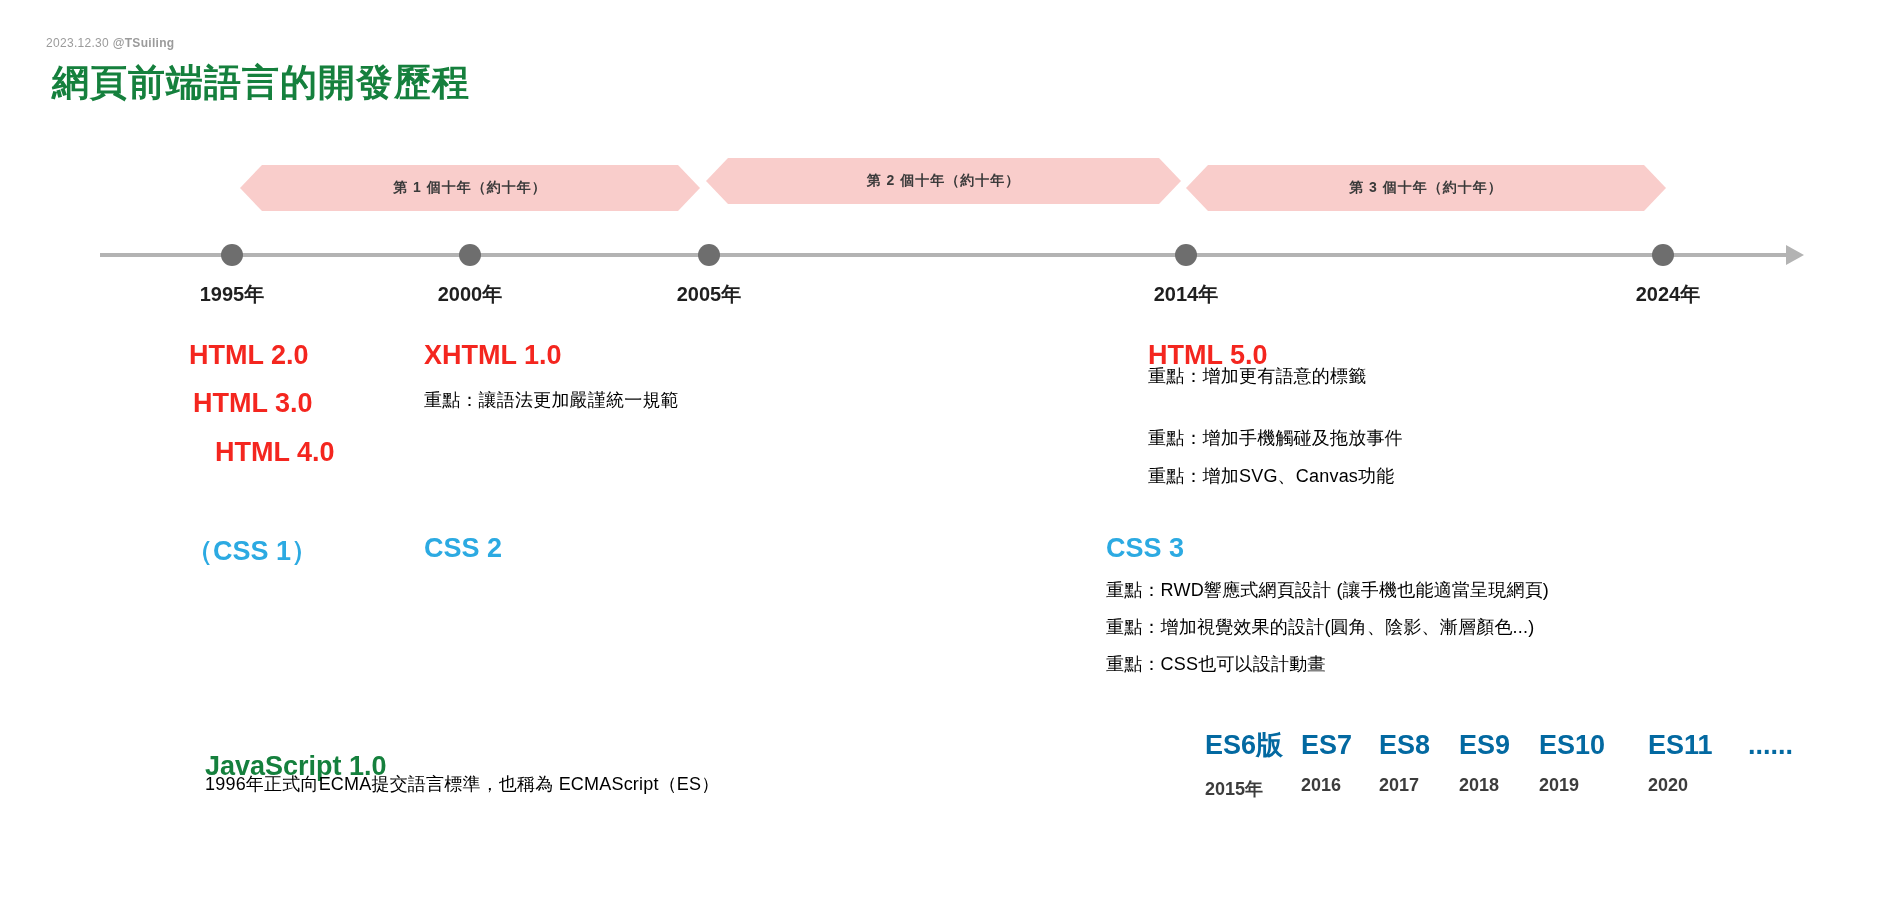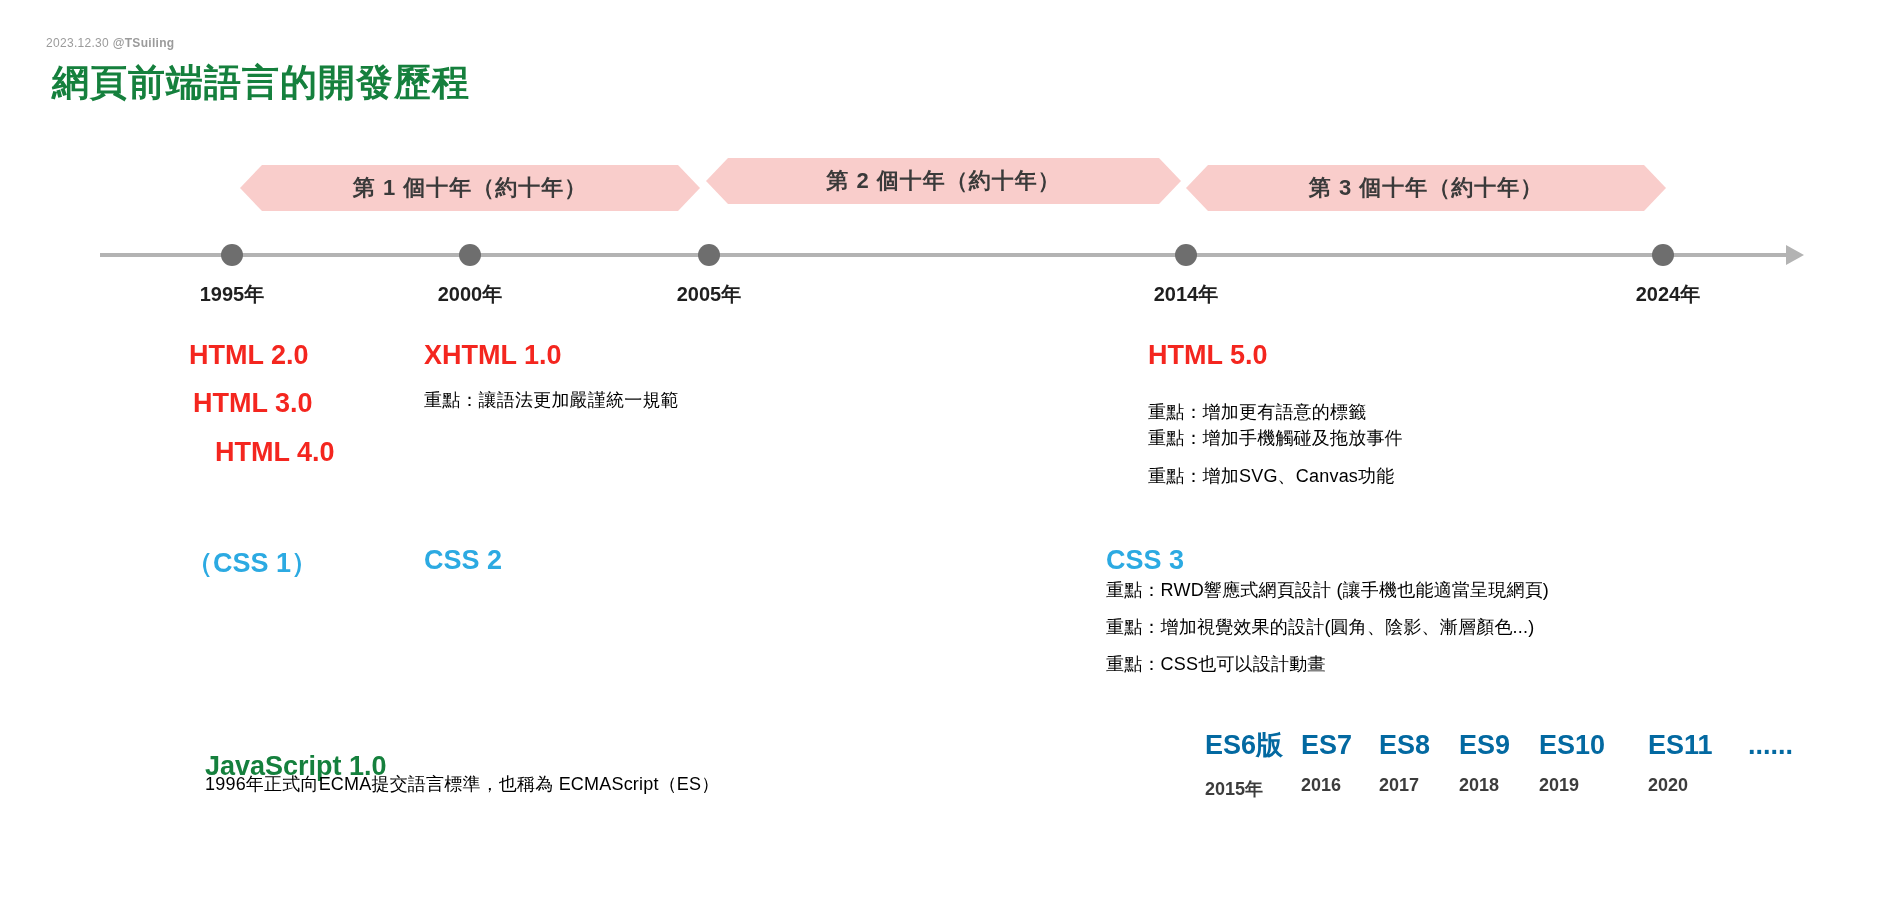--- a/index.html
+++ b/index.html
@@ -39,21 +39,21 @@
 
   
   .decade {
     position: absolute;
     height: 46px;
     background: #f9cdcb;
     display: flex;
     align-items: center;
     justify-content: center;
     color: #3a3a3a;
-    font-size: 22px;
+    font-size: 14px;
     font-weight: bold;
     letter-spacing: 1px;
     white-space: nowrap;
     clip-path: polygon(0 50%, 22px 0, calc(100% - 22px) 0, 100% 50%, calc(100% - 22px) 100%, 22px 100%);
   }
 
   
   .axis {
     position: absolute;
     left: 100px;
@@ -90,21 +90,21 @@
   }
 
   
   .head {
     position: absolute;
     font-size: 27px;
     font-weight: bold;
     white-space: nowrap;
   }
   .head.red { color: #f4261f; }
-  .head.blue { color: #2caae2; margin-top: 12px; }
+  .head.blue { color: #2caae2; }
   .head.orange { color: #15803d; margin-top: 28px; }
 
   .note {
     position: absolute;
     font-size: 18px;
     font-weight: normal;
     color: #000000;
     white-space: nowrap;
     letter-spacing: 0.2px;
   }
@@ -165,21 +165,21 @@
 <div class="year" style="left:1668px;">2024年</div>
 
 <div class="head red" style="left:189px; top:340px;">HTML 2.0</div>
 <div class="head red" style="left:193px; top:388px;">HTML 3.0</div>
 <div class="head red" style="left:215px; top:437px;">HTML 4.0</div>
 
 <div class="head red" style="left:424px; top:340px;">XHTML 1.0</div>
 <div class="note" style="left:424px; top:388px;">重點：讓語法更加嚴謹統一規範</div>
 
 <div class="head red" style="left:1148px; top:340px;">HTML 5.0</div>
-<div class="note" style="left:1148px; top:400px;text-align:right;">重點：增加更有語意的標籤</div>
+<div class="note" style="left:1148px; top:364px;text-align:right;">重點：增加更有語意的標籤</div>
 <div class="note" style="left:1148px; top:426px;">重點：增加手機觸碰及拖放事件</div>
 <div class="note" style="left:1148px; top:464px;">重點：增加SVG、Canvas功能</div>
 
 <div class="head blue" style="left:186px; top:533px;">（CSS 1）</div>
 <div class="head blue" style="left:424px; top:533px;">CSS 2</div>
 
 <div class="head blue" style="left:1106px; top:533px;">CSS 3</div>
 <div class="note" style="left:1106px; top:578px;">重點：RWD響應式網頁設計 (讓手機也能適當呈現網頁)</div>
 <div class="note" style="left:1106px; top:615px;">重點：增加視覺效果的設計(圓角、陰影、漸層顏色...)</div>
 <div class="note" style="left:1106px; top:652px;">重點：CSS也可以設計動畫</div>

